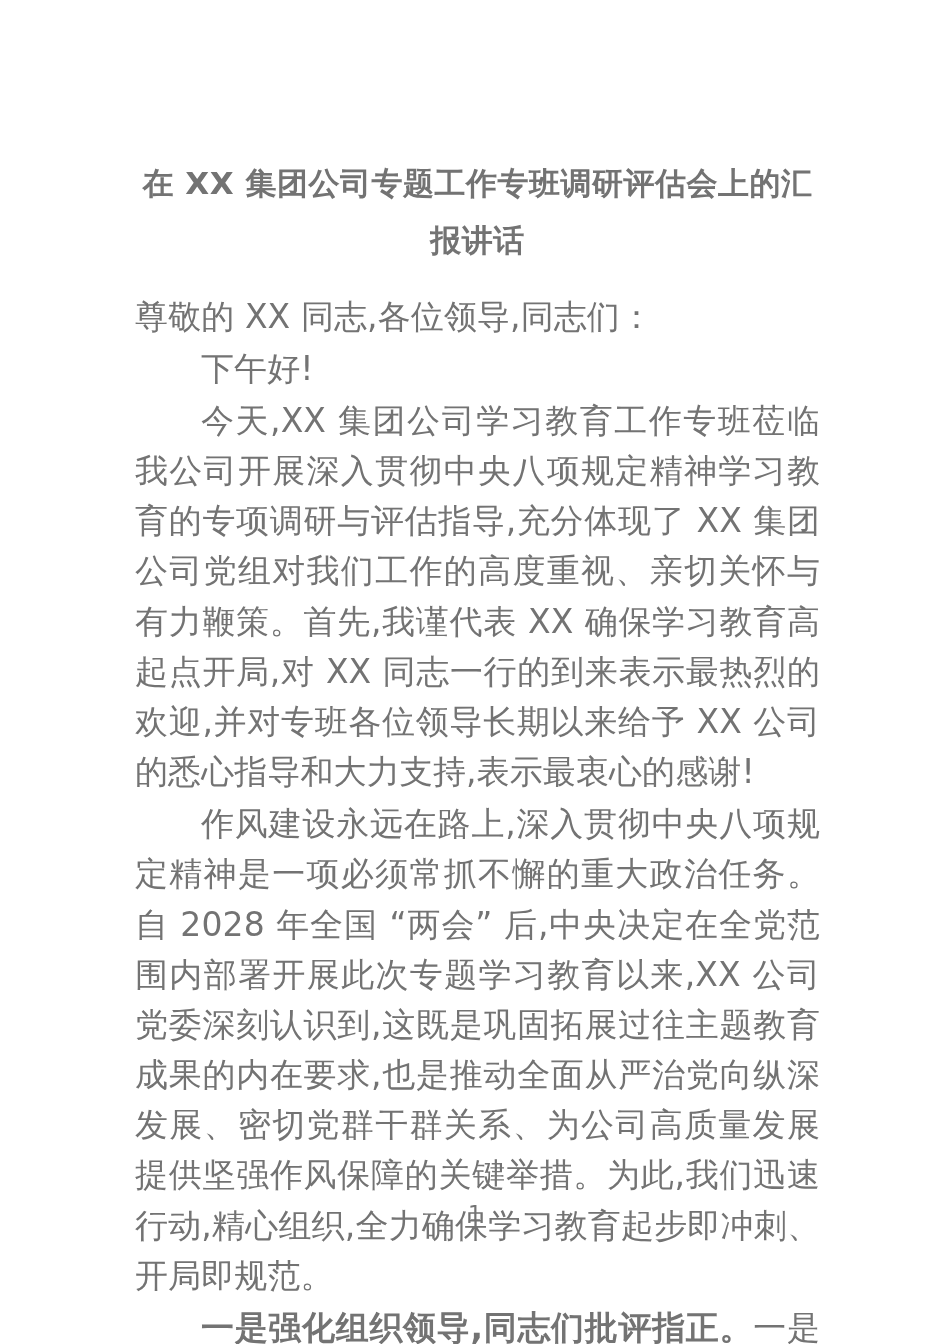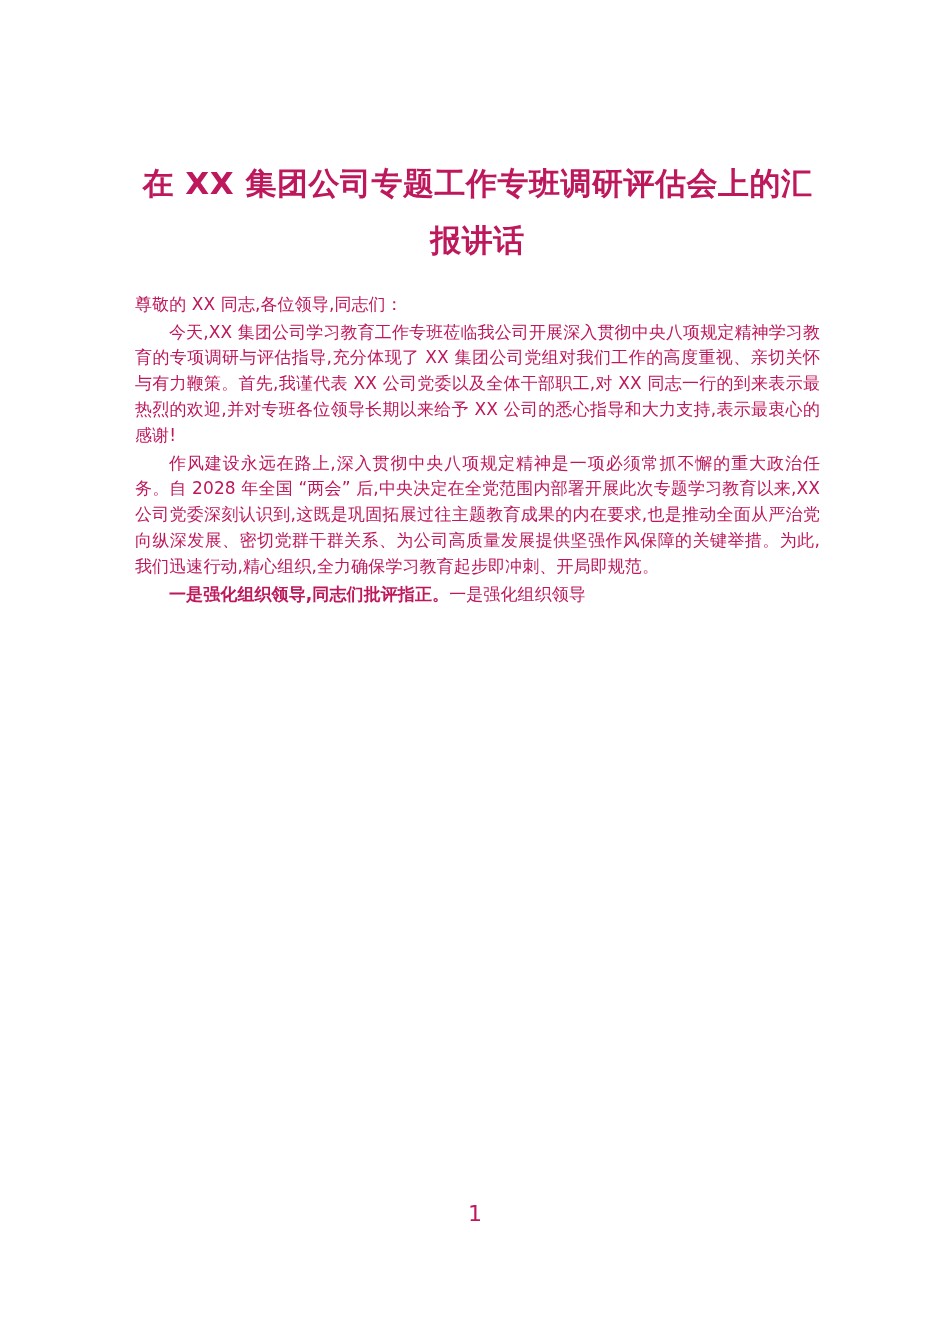--- a/index.html
+++ b/index.html
@@ -8,33 +8,33 @@
     background: #ffffff;
   }
   .page {
     width: 950px;
     height: 1344px;
     position: relative;
     background: #ffffff;
     box-sizing: border-box;
     padding: 155px 130px 0 135px;
     font-family: "DejaVu Sans", "Liberation Sans", sans-serif;
-    color: #be185d;
+    color: #737373;
     overflow: hidden;
   }
   .doc-title {
     font-size: 31px;
     font-weight: 700;
     text-align: center;
     line-height: 1.85;
     letter-spacing: 0.5px;
     margin: 0 0 22px 0;
   }
   .para {
-    font-size: 17px;
+    font-size: 33px;
     line-height: 1.52;
     text-align: justify;
     text-justify: inter-ideograph;
     margin: 0 0 2px 0;
     letter-spacing: 0.1px;
   }
   .indent {
     text-indent: 2em;
   }
   .noindent {
@@ -54,20 +54,21 @@
   }
 </style>
 </head>
 <body>
 
 <div class="page">
 
   <h1 class="doc-title">在 XX 集团公司专题工作专班调研评估会上的汇报讲话</h1>
 
   <p class="para noindent">尊敬的 XX 同志,各位领导,同志们：</p>
-  <p class="para indent">今天,XX 集团公司学习教育工作专班莅临我公司开展深入贯彻中央八项规定精神学习教育的专项调研与评估指导,充分体现了 XX 集团公司党组对我们工作的高度重视、亲切关怀与有力鞭策。首先,我谨代表 XX 公司党委以及全体干部职工,对 XX 同志一行的到来表示最热烈的欢迎,并对专班各位领导长期以来给予 XX 公司的悉心指导和大力支持,表示最衷心的感谢!</p>
+  <p class="para indent">下午好!</p>
+  <p class="para indent">今天,XX 集团公司学习教育工作专班莅临我公司开展深入贯彻中央八项规定精神学习教育的专项调研与评估指导,充分体现了 XX 集团公司党组对我们工作的高度重视、亲切关怀与有力鞭策。首先,我谨代表 XX 确保学习教育高起点开局,对 XX 同志一行的到来表示最热烈的欢迎,并对专班各位领导长期以来给予 XX 公司的悉心指导和大力支持,表示最衷心的感谢!</p>
   <p class="para indent">作风建设永远在路上,深入贯彻中央八项规定精神是一项必须常抓不懈的重大政治任务。自 2028 年全国 “两会” 后,中央决定在全党范围内部署开展此次专题学习教育以来,XX 公司党委深刻认识到,这既是巩固拓展过往主题教育成果的内在要求,也是推动全面从严治党向纵深发展、密切党群干群关系、为公司高质量发展提供坚强作风保障的关键举措。为此,我们迅速行动,精心组织,全力确保学习教育起步即冲刺、开局即规范。</p>
 
   <p class="para indent"><span class="bold-lead">一是强化组织领导,同志们批评指正。</span><span>一是强化组织领导</span></p>
 
   <div class="page-number">1</div>
 
 </div>
 
 </body></html>

